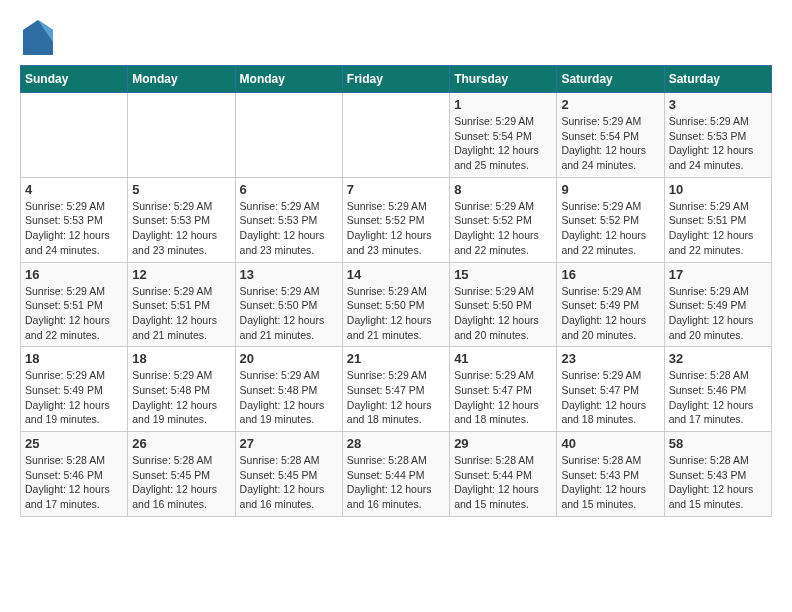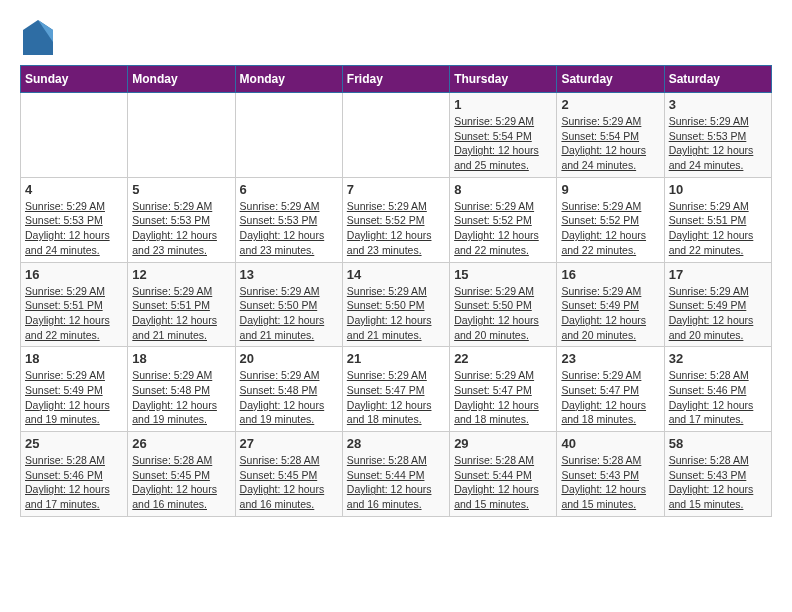--- a/index.html
+++ b/index.html
@@ -31,21 +31,21 @@
     .location {
       font-size: 16px;
       color: #555;
     }
     table {
       width: 100%;
       border-collapse: collapse;
       font-size: 11px;
     }
     thead th {
-      background-color: #701a75;
+      background-color: #0f766e;
       color: #fff;
       text-align: left;
       padding: 6px 4px;
       font-size: 12px;
       font-weight: bold;
       border: 1px solid #2e6da4;
     }
     tbody td {
       border: 1px solid #ccc;
       vertical-align: top;
@@ -61,21 +61,20 @@
       font-weight: bold;
       font-size: 13px;
       color: #333;
       display: block;
       margin-bottom: 2px;
     }
     .day-info {
       color: #333;
       font-size: 10.5px;
       line-height: 1.4;
-      text-decoration: underline;
     }
     .empty-cell {
       background: #fff !important;
     }
   </style>
 </head>
 <body>
 
 <div class="header-area">
   <div class="logo">
@@ -259,21 +258,21 @@
 and 19 minutes.</div>
         </td>
         <td>
           <span class="day-number">21</span>
           <div class="day-info" style="white-space: pre-line;">Sunrise: 5:29 AM
 Sunset: 5:47 PM
 Daylight: 12 hours
 and 18 minutes.</div>
         </td>
         <td>
-          <span class="day-number">22</span>
+          <span class="day-number">41</span>
           <div class="day-info" style="white-space: pre-line;">Sunrise: 5:29 AM
 Sunset: 5:47 PM
 Daylight: 12 hours
 and 18 minutes.</div>
         </td>
         <td>
           <span class="day-number">23</span>
           <div class="day-info" style="white-space: pre-line;">Sunrise: 5:29 AM
 Sunset: 5:47 PM
 Daylight: 12 hours

